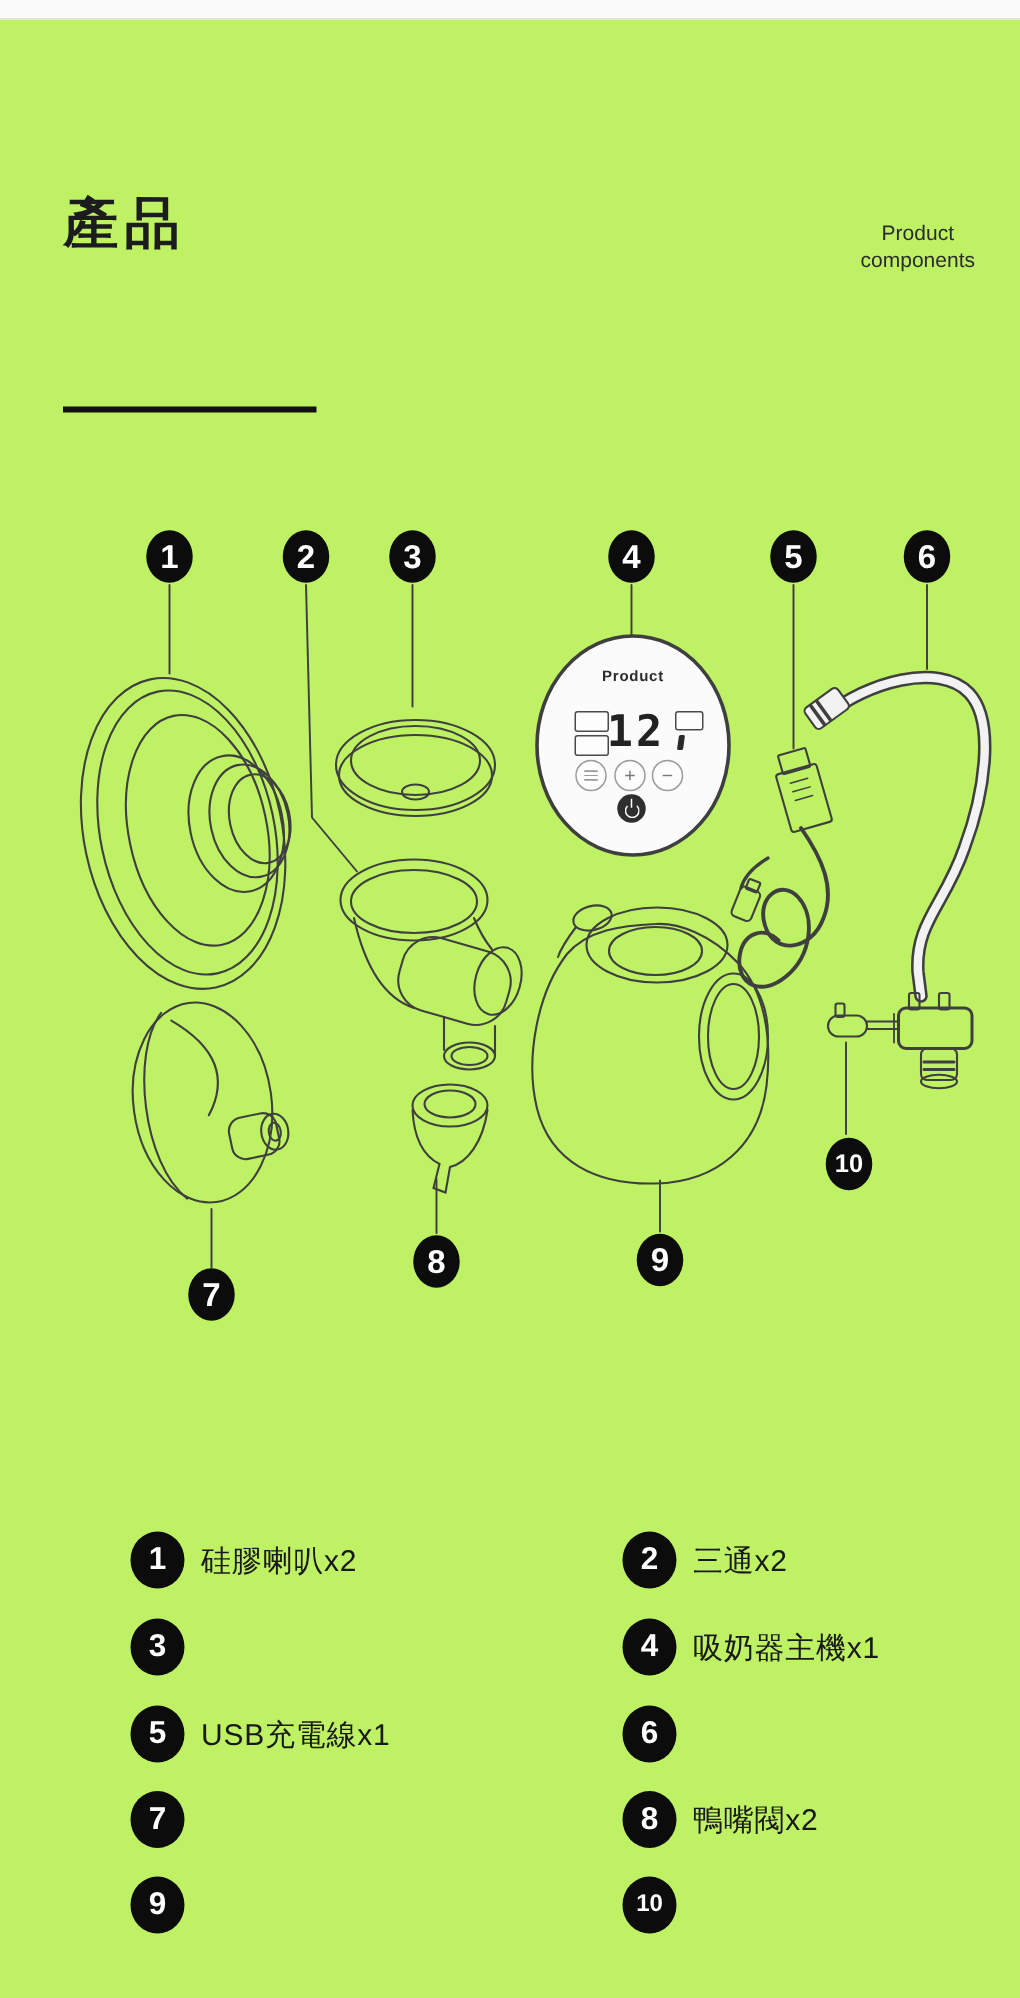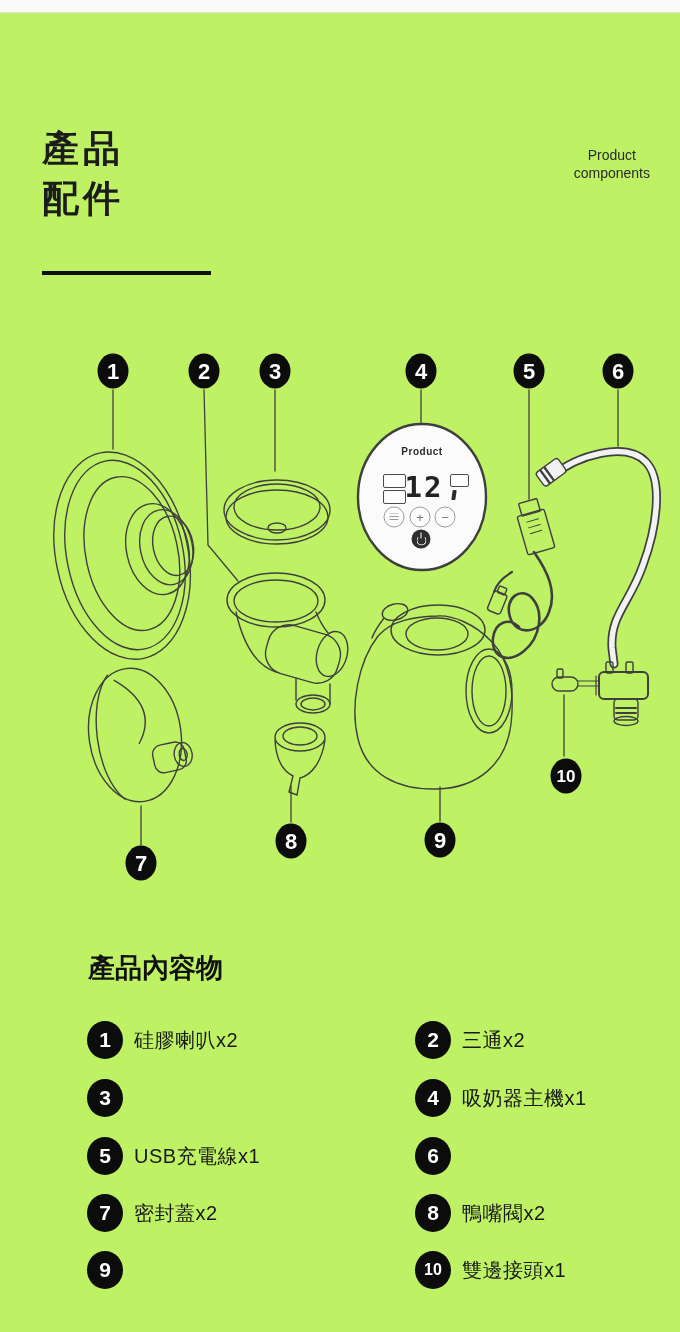--- a/index.html
+++ b/index.html
@@ -51,21 +51,20 @@
   .clabel{font-size:20px;font-weight:500;color:#191919;letter-spacing:.5px;white-space:nowrap;}
 </style>
 </head>
 <body>
 
 <div class="page">
   <div class="topbar"></div>
 
   <div class="title">
     <div>產品</div>
-    <div>配件</div>
   </div>
   <div class="subtitle">
     <div>Product</div>
     <div>components</div>
   </div>
   <div class="rule"></div>
 
   <svg class="art" viewBox="0 0 680 1332" fill="none" stroke="#3f3f3f" stroke-width="1.4" stroke-linecap="round">
 
     <g stroke-width="1.3">
@@ -190,21 +189,20 @@
   <div class="dbadge" style="left:204px;top:371px;">2</div>
   <div class="dbadge" style="left:275px;top:371px;">3</div>
   <div class="dbadge" style="left:421px;top:371px;">4</div>
   <div class="dbadge" style="left:529px;top:371px;">5</div>
   <div class="dbadge" style="left:618px;top:371px;">6</div>
   <div class="dbadge" style="left:141px;top:863px;">7</div>
   <div class="dbadge" style="left:291px;top:841px;">8</div>
   <div class="dbadge" style="left:440px;top:840px;">9</div>
   <div class="dbadge two" style="left:566px;top:776px;">10</div>
 
-  <div class="cheading">產品內容物</div>
 
   <div class="citem" style="left:87px;top:1021px;">
     <span class="cbadge">1</span>
     <span class="clabel">硅膠喇叭x2</span>
   </div>
   <div class="citem" style="left:415px;top:1021px;">
     <span class="cbadge">2</span>
     <span class="clabel">三通x2</span>
   </div>
   <div class="citem" style="left:87px;top:1079px;">
@@ -216,26 +214,24 @@
   </div>
   <div class="citem" style="left:87px;top:1137px;">
     <span class="cbadge">5</span>
     <span class="clabel">USB充電線x1</span>
   </div>
   <div class="citem" style="left:415px;top:1137px;">
     <span class="cbadge">6</span>
   </div>
   <div class="citem" style="left:87px;top:1194px;">
     <span class="cbadge">7</span>
-    <span class="clabel">密封蓋x2</span>
   </div>
   <div class="citem" style="left:415px;top:1194px;">
     <span class="cbadge">8</span>
     <span class="clabel">鴨嘴閥x2</span>
   </div>
   <div class="citem" style="left:87px;top:1251px;">
     <span class="cbadge">9</span>
   </div>
   <div class="citem" style="left:415px;top:1251px;">
     <span class="cbadge two">10</span>
-    <span class="clabel">雙邊接頭x1</span>
   </div>
 </div>
 
 </body></html>

